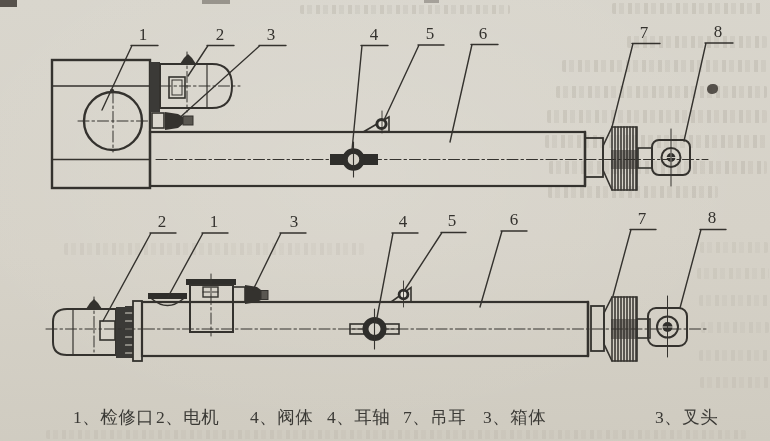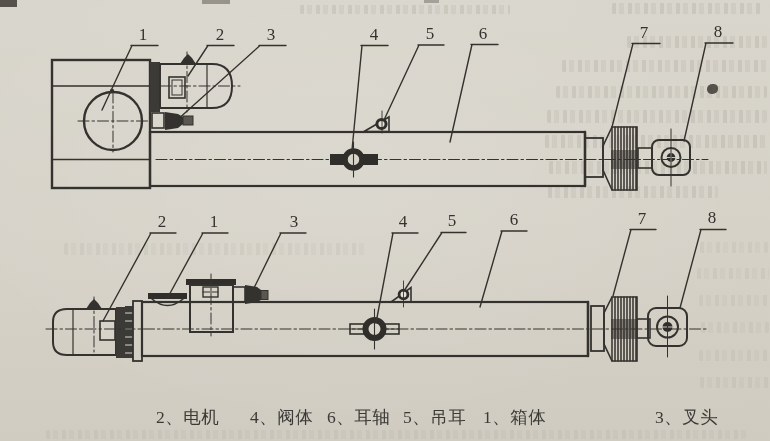--- a/index.html
+++ b/index.html
@@ -203,20 +203,21 @@
 
   <span class="co" style="left:162px;top:213px">2</span>
   <span class="co" style="left:214px;top:213px">1</span>
   <span class="co" style="left:294px;top:213px">3</span>
   <span class="co" style="left:403px;top:213px">4</span>
   <span class="co" style="left:452px;top:212px">5</span>
   <span class="co" style="left:514px;top:211px">6</span>
   <span class="co" style="left:642px;top:210px">7</span>
   <span class="co" style="left:712px;top:209px">8</span>
 
+  <span class="lg" style="left:73px">1、检修口</span>
   <span class="lg" style="left:156px">2、电机</span>
   <span class="lg" style="left:250px">4、阀体</span>
-  <span class="lg" style="left:327px">6、耳轴</span>
-  <span class="lg" style="left:403px">5、吊耳</span>
-  <span class="lg" style="left:483px">1、箱体</span>
+  <span class="lg" style="left:327px">4、耳轴</span>
+  <span class="lg" style="left:403px">7、吊耳</span>
+  <span class="lg" style="left:483px">3、箱体</span>
   <span class="lg" style="left:655px">3、叉头</span>
 
 </div>
 
 </body></html>

